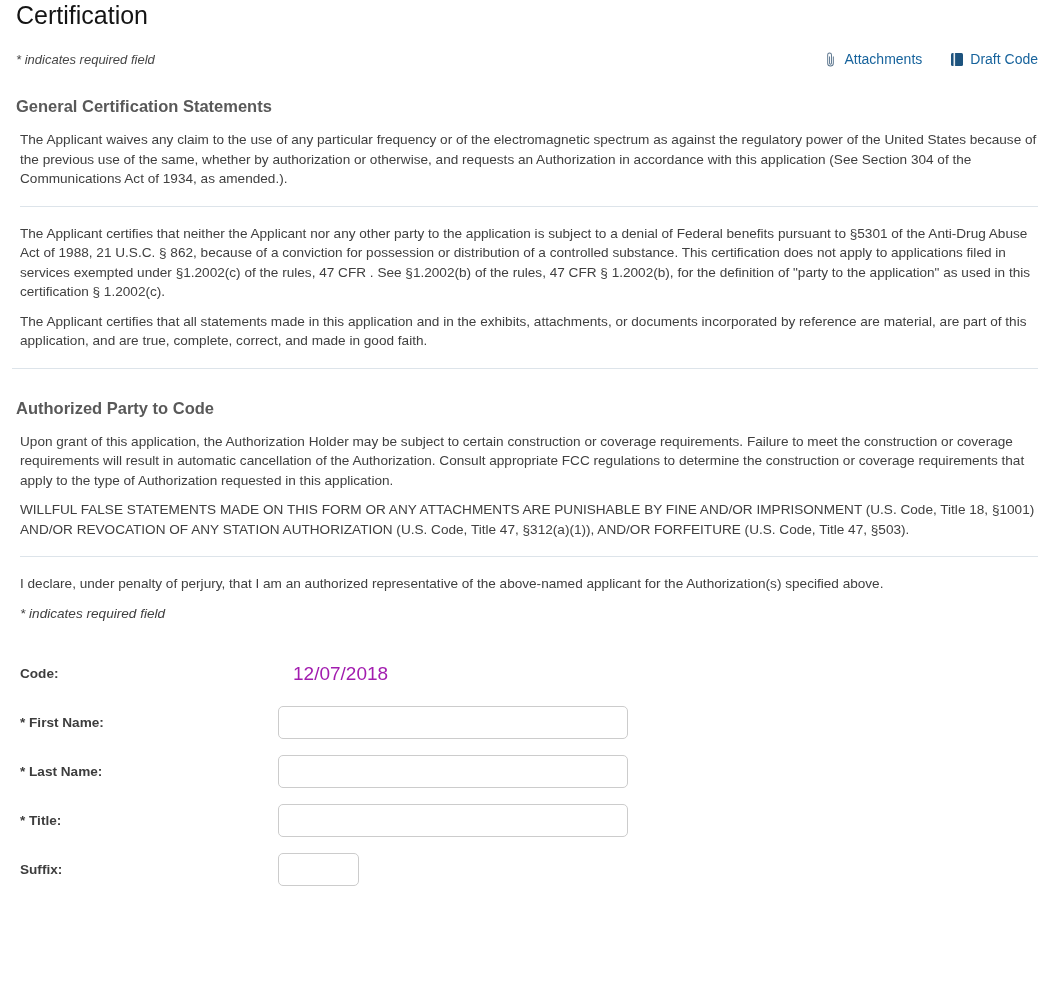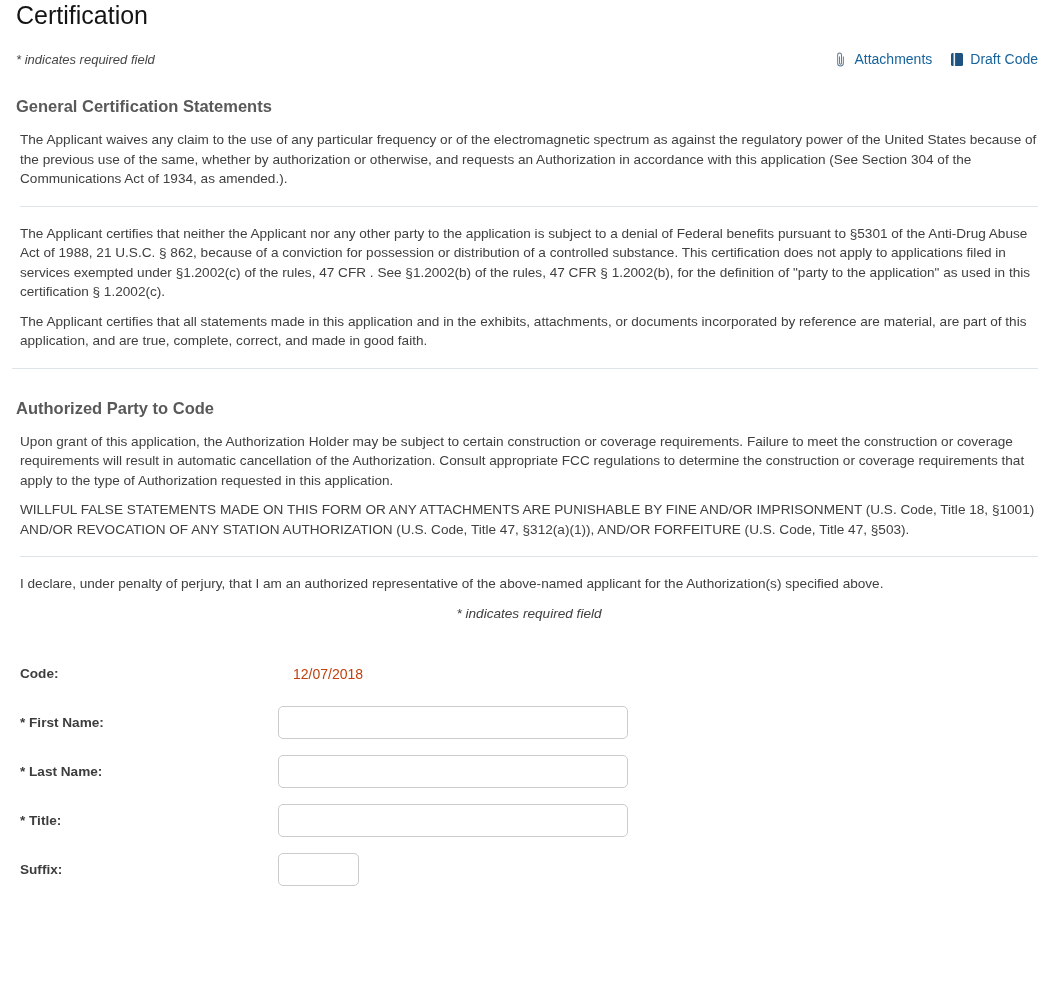--- a/index.html
+++ b/index.html
@@ -26,25 +26,24 @@
   .meta-row {
     display: flex;
     justify-content: space-between;
     align-items: center;
     margin-top: 22px;
   }
   .required-note {
     font-style: italic;
     font-size: 13px;
     color: #474747;
-    text-align: center;
   }
   .links {
     display: flex;
-    gap: 18px;
+    gap: 28px;
     align-items: center;
   }
   .link {
     display: inline-flex;
     align-items: center;
     gap: 6px;
     color: #17639c;
     font-size: 14px;
     text-decoration: none;
     cursor: pointer;
@@ -91,22 +90,22 @@
     border: 1px solid #cccccc;
     border-radius: 5px;
     padding: 0 8px;
     font-size: 13.5px;
     font-family: "Liberation Sans", sans-serif;
     color: #404040;
     outline: none;
   }
   .text-input.small { width: 81px; }
   .date-value {
-    font-size: 14px;
-    color: #c2410c;
+    font-size: 19px;
+    color: #a21caf;
     padding-left: 15px;
   }
   .checkbox-row { align-items: center; }
 </style>
 </head>
 <body>
 
 <div class="page">
 
   <h1 class="page-title">Certification</h1>

